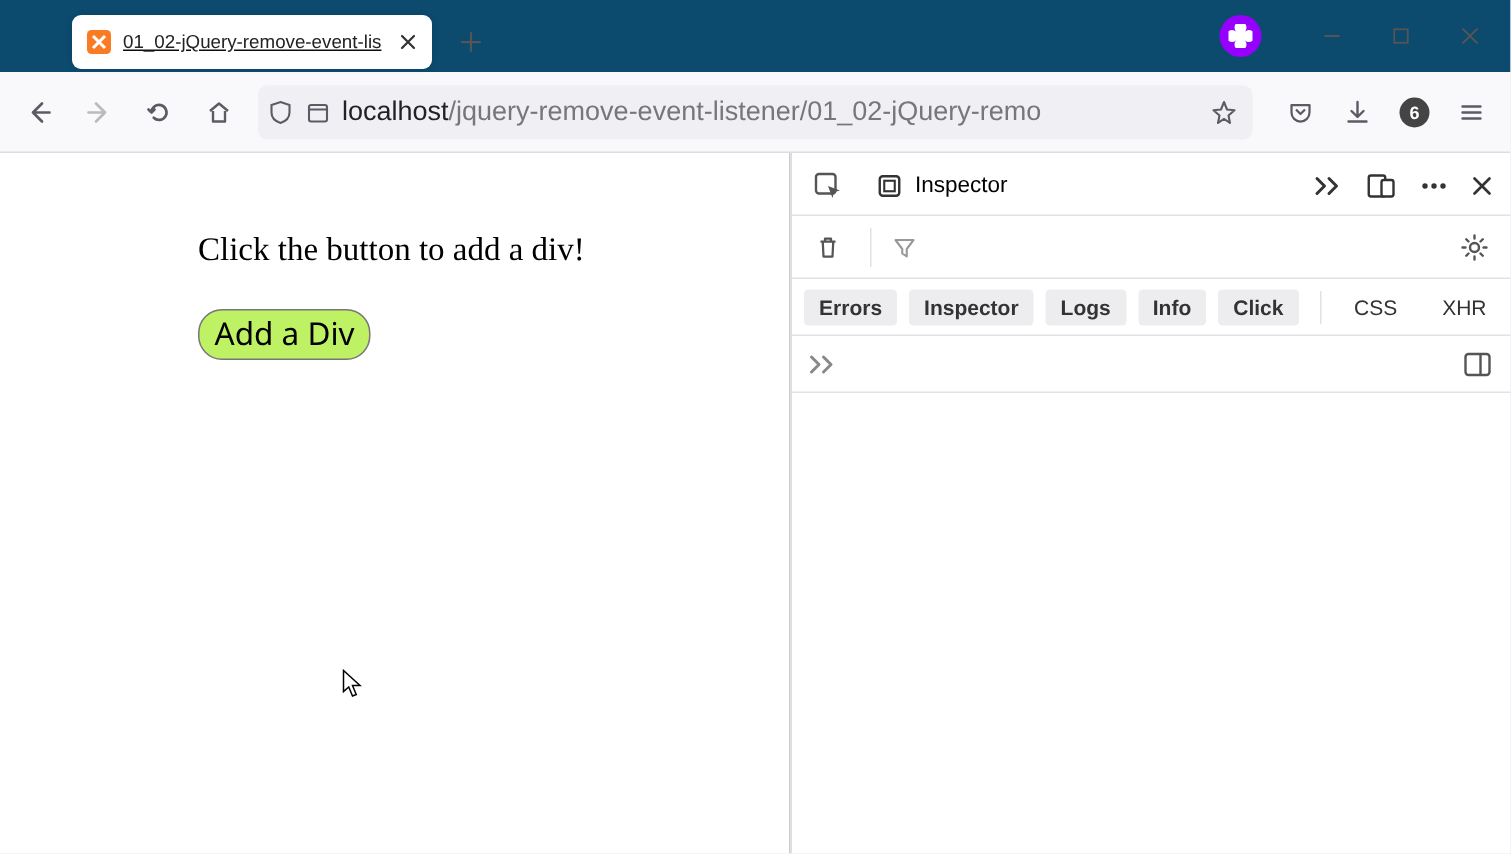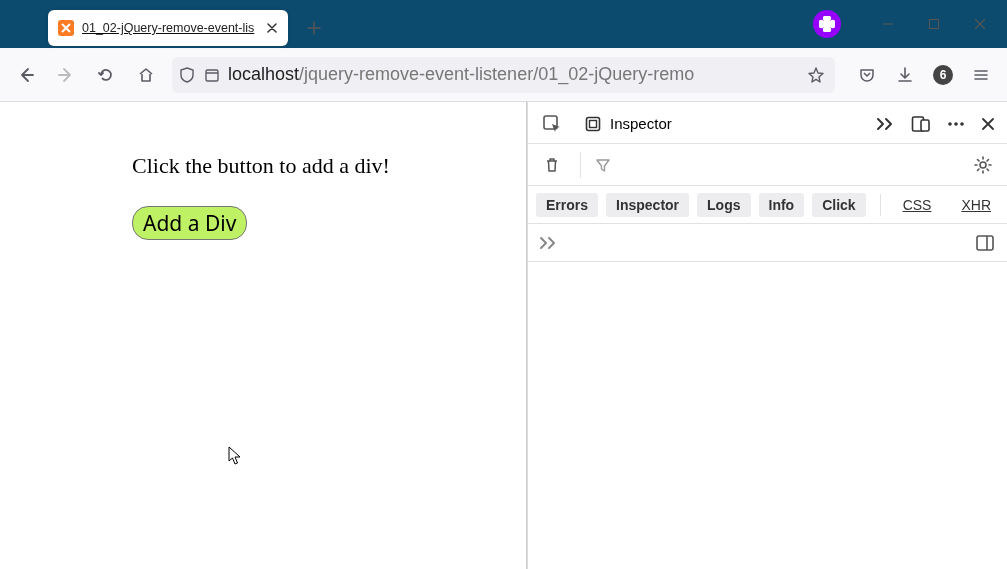--- a/index.html
+++ b/index.html
@@ -184,21 +184,21 @@
   .dt-filterbar input::placeholder{color:#999;}
   .dt-filterbar .gear{margin-left:auto;}
 
   .dt-cats{
     height:38px;border-bottom:1px solid #e2e2e6;
     display:flex;align-items:center;padding:0 8px;gap:8px;font-size:14px;
   }
   .chip{
     background:#ededf0;color:#333;padding:4px 10px;border-radius:3px;cursor:pointer;font-weight:bold;
   }
-  .plainchip{padding:4px 8px;color:#333;cursor:pointer;text-decoration:underline;}
+  .plainchip{padding:4px 8px;color:#333;cursor:pointer;}
   .dt-cats .rsep{width:1px;height:22px;background:#e2e2e6;margin:0 6px;}
   .dt-cats .right{margin-left:auto;display:flex;gap:14px;align-items:center;}
 
   .dt-inputline{
     height:38px;border-bottom:1px solid #e2e2e6;
     display:flex;align-items:center;padding:0 10px;color:#777;
   }
   .dt-inputline .chev{font-size:18px;}
   .dt-inputline .panel-toggle{
     margin-left:auto;width:24px;height:24px;display:flex;align-items:center;justify-content:center;cursor:pointer;

